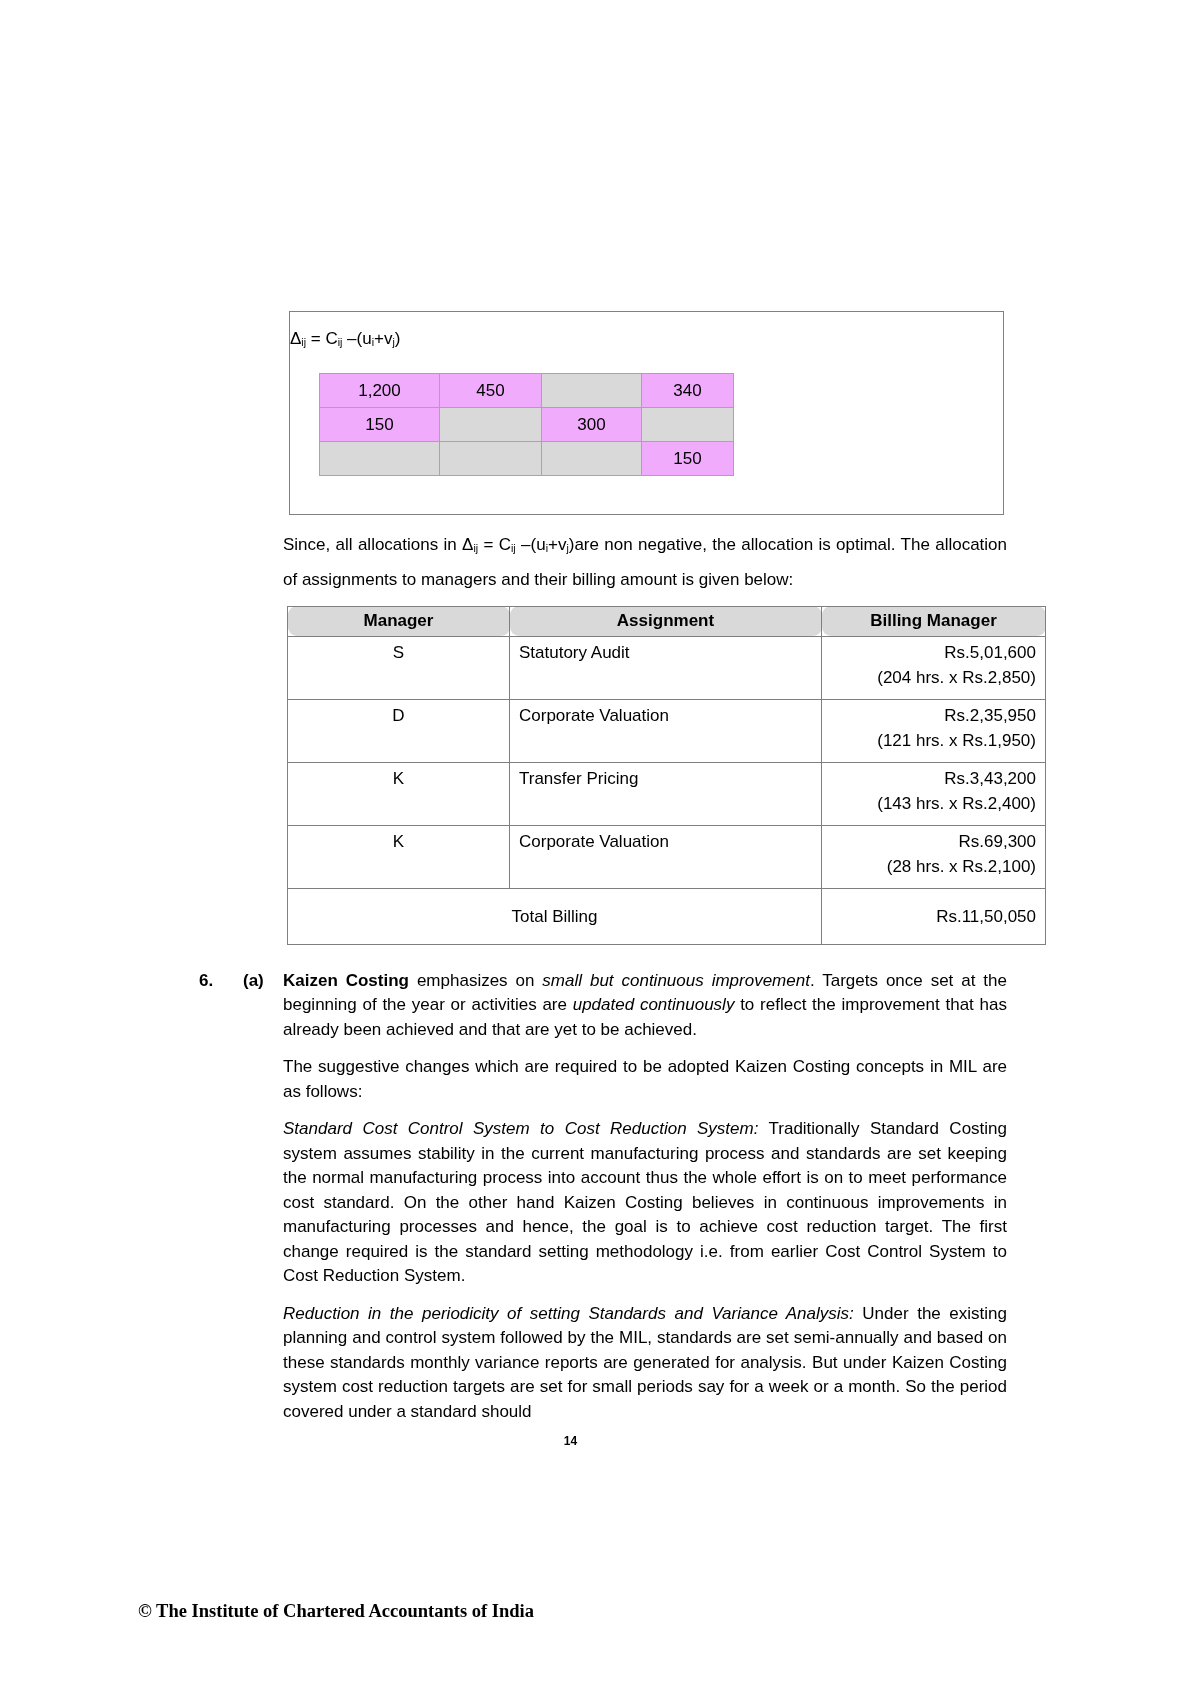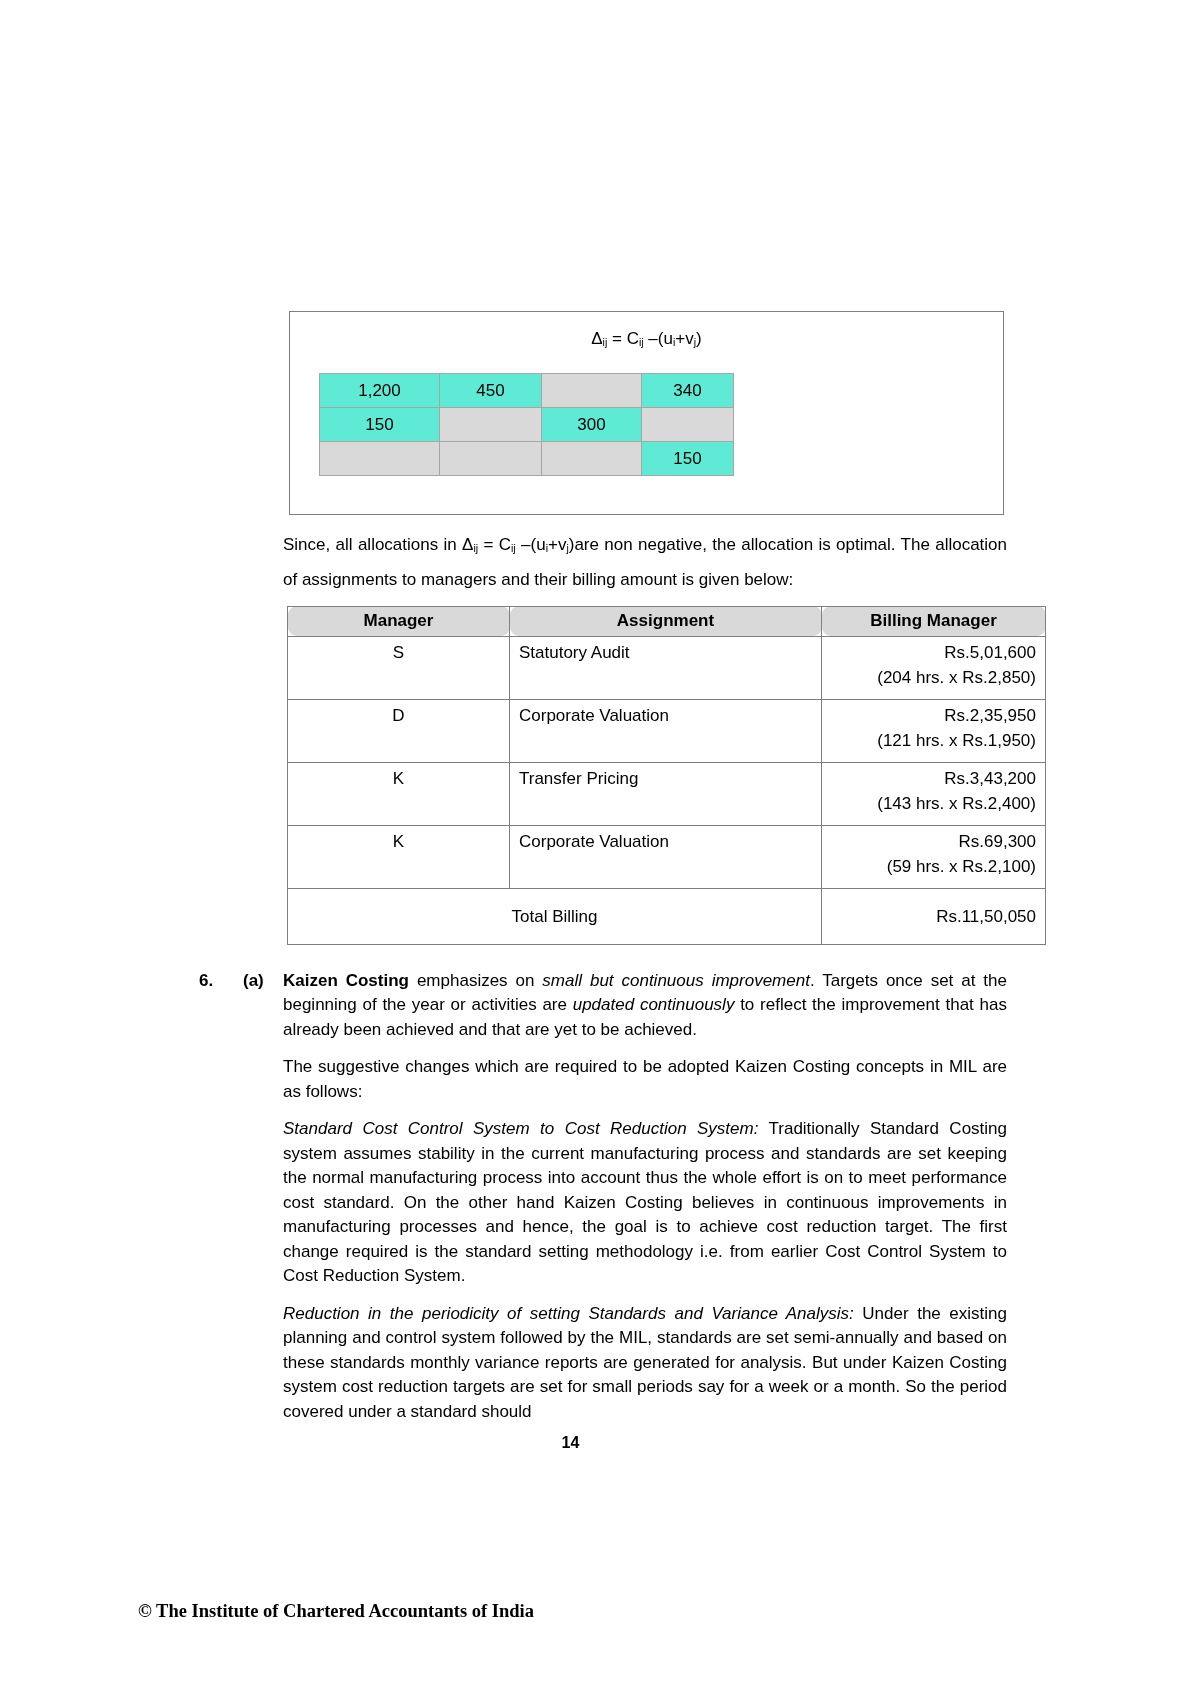--- a/index.html
+++ b/index.html
@@ -7,27 +7,27 @@
     position:relative; width:1191px; height:1684px; background:var(--page-bg,#fff);
     font-family:"Liberation Sans", sans-serif; color:var(--text,#000); overflow:hidden;
   }
   .content-col { position:absolute; left:199px; top:311px; width:809px; }
 
   
   .formula-box {
     margin-left:90px; width:715px; height:204px;
     border:1px solid var(--box-border,#808080); box-sizing:border-box; position:relative;
   }
-  .formula { text-align:center; font-size:17px; padding-top:17px; white-space:nowrap; }
+  .formula { text-align:left; font-size:17px; padding-top:17px; white-space:nowrap; }
   .sub { font-size:0.62em; vertical-align:-0.18em; letter-spacing:0; }
 
   .delta-grid { position:absolute; left:29px; top:61px; border-collapse:collapse; table-layout:fixed; }
   .delta-grid td {
     border:1px solid var(--grid-border,#a6a6a6); height:33px; text-align:center;
-    font-size:17px; padding:0; background:#5eead4;
+    font-size:17px; padding:0; background:#f0abfc;
   }
   .delta-grid td.shaded { background:var(--shade,#d9d9d9); }
   .dg-c1{width:119px} .dg-c2{width:101px} .dg-c3{width:99px} .dg-c4{width:91px}
 
   
   .intro { margin:14px 0 0 84px; width:724px; font-size:17px; line-height:31px; text-align:justify; }
 
   
   .alloc-table {
     margin:11px 0 0 88px; width:719px; border-collapse:collapse; table-layout:fixed; font-size:17px;
@@ -51,21 +51,21 @@
           font-size:17px; line-height:24.5px; text-align:justify; }
   .sec6 p { margin:0 0 13px 0; }
   .sec6 p:last-child { margin-bottom:17px; }
   .sec-num    { position:absolute; left:0px;  top:0; font-weight:bold; }
   .sec-letter { position:absolute; left:44px; top:0; font-weight:bold; }
   .b { font-weight:bold; }
   .i { font-style:italic; }
 
   .page-number {
     position:absolute; left:283px; top:1434px; width:575px; text-align:center;
-    font-weight:bold; font-size:16px;
+    font-weight:bold; font-size:12px;
   }
   .footer {
     position:absolute; left:138px; top:1601px;
     font-family:"Liberation Serif", serif; font-weight:bold; font-size:18.5px; white-space:nowrap;
   }
 </style>
 </head>
 <body>
 
 <div class="page">
@@ -128,21 +128,21 @@
         <td class="billing">
           <div>Rs.3,43,200</div>
           <div>(143 hrs. x Rs.2,400)</div>
         </td>
       </tr>
       <tr>
         <td class="manager">K</td>
         <td class="assign">Corporate Valuation</td>
         <td class="billing">
           <div>Rs.69,300</div>
-          <div>(59 hrs. x Rs.2,100)</div>
+          <div>(28 hrs. x Rs.2,100)</div>
         </td>
       </tr>
       <tr class="total-row">
         <td class="total-label" colspan="2">Total Billing</td>
         <td class="total-amt">Rs.11,50,050</td>
       </tr>
     </tbody>
       </table>
 
     <div class="sec6">

